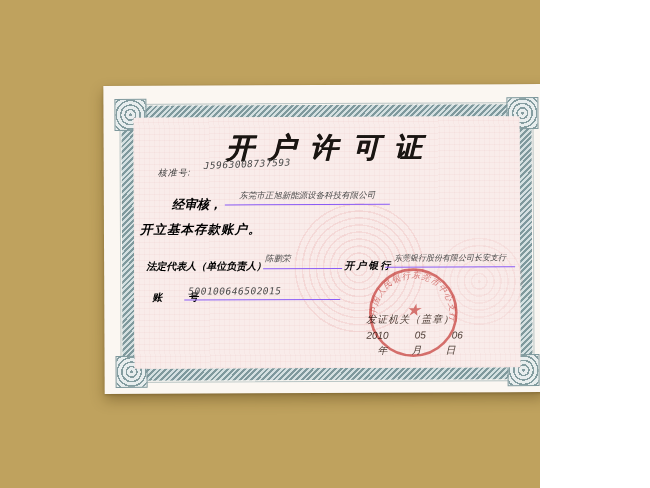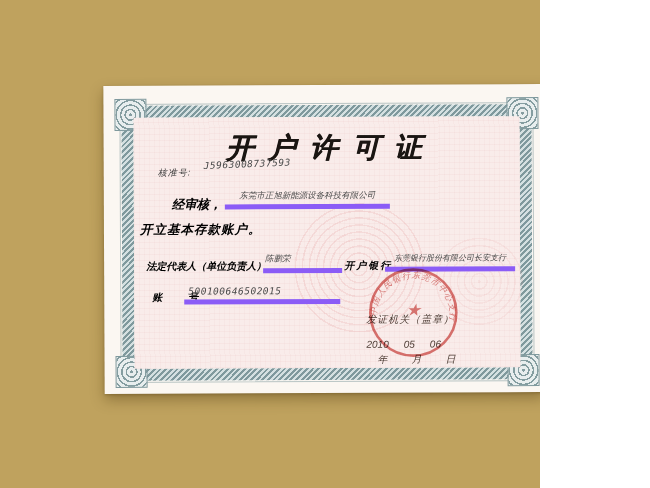--- a/index.html
+++ b/index.html
@@ -30,38 +30,38 @@
   .medallion{position:absolute;left:158px;top:84px;width:134px;height:134px;border-radius:50%;
          background:repeating-radial-gradient(circle, rgba(228,150,150,.20) 0 1.5px, rgba(228,150,150,0) 1.5px 7px);}
   .medallion.m2{left:300px;top:120px;width:90px;height:90px;opacity:.6;}
   
   .abs{position:absolute;}
   .title{top:44px;left:0;right:0;text-align:center;font-family:"DejaVu Serif",serif;
          font-weight:bold;font-size:28px;letter-spacing:14px;padding-left:14px;color:#1a1512;
          text-shadow:0.6px 0 0 #1a1512;}
   .lbl{color:#000000;font-weight:bold;}
   .typed{color:#4a4a4a;font-family:"DejaVu Sans Mono",monospace;}
-  .fillline{border-bottom:5px solid #8b5cf6;}
+  .fillline{border-bottom:1px solid #8b5cf6;}
   .approval-label{left:54px;top:81px;font-size:9px;font-weight:normal;color:#3c3c3c;letter-spacing:1px;}
   .approval-value{left:100px;top:73px;font-size:9.5px;transform:rotate(-2deg);letter-spacing:.5px;}
   .serial{right:30px;top:78px;font-size:10px;color:#333;}
   .serial .red{color:#c23b32;font-weight:bold;letter-spacing:1px;}
   .review-prefix{left:68px;top:111px;font-size:12.5px;}
   .company-line{left:121px;top:105px;width:165px;text-align:center;font-size:8.5px;padding-bottom:2px;font-family:"Liberation Sans",sans-serif;color:#4a4a4a;}
   .review-suffix{left:291px;top:111px;font-size:12.5px;}
   .review-line2{left:36px;top:136px;font-size:12.5px;letter-spacing:1px;}
   .rep-label{left:42px;top:174px;font-size:10px;}
   .rep-value{left:159px;top:168px;width:75px;font-size:8.5px;padding:0 2px 3px;font-family:"Liberation Sans",sans-serif;color:#4a4a4a;}
   .bank-label{left:240px;top:174px;font-size:10px;letter-spacing:2px;}
   .bank-value{left:281px;top:168px;width:130px;font-size:8px;text-align:center;padding-bottom:3px;font-family:"Liberation Sans",sans-serif;color:#4a4a4a;}
   .acct-label{left:48px;top:205px;font-size:10px;letter-spacing:8px;}
   .acct-value{left:80px;top:200px;width:148px;font-size:9.5px;padding:0 4px 3px;letter-spacing:.5px;}
   .issue-block{left:262px;top:227px;font-size:10px;color:#4c3b33;line-height:1.55;}
   .issuer-label{letter-spacing:1px;}
-  .date-nums{display:flex;gap:15px;margin-top:9px;}
+  .date-nums{display:flex;gap:26px;}
   .date-units{display:flex;gap:24px;padding-left:11px;}
   .seal{left:262px;top:181px;width:94px;height:94px;mix-blend-mode:multiply;opacity:.9;}
 </style>
 </head>
 <body>
 
 <div class="stage">
   <div class="paper">
 
     <div class="frame"></div>

